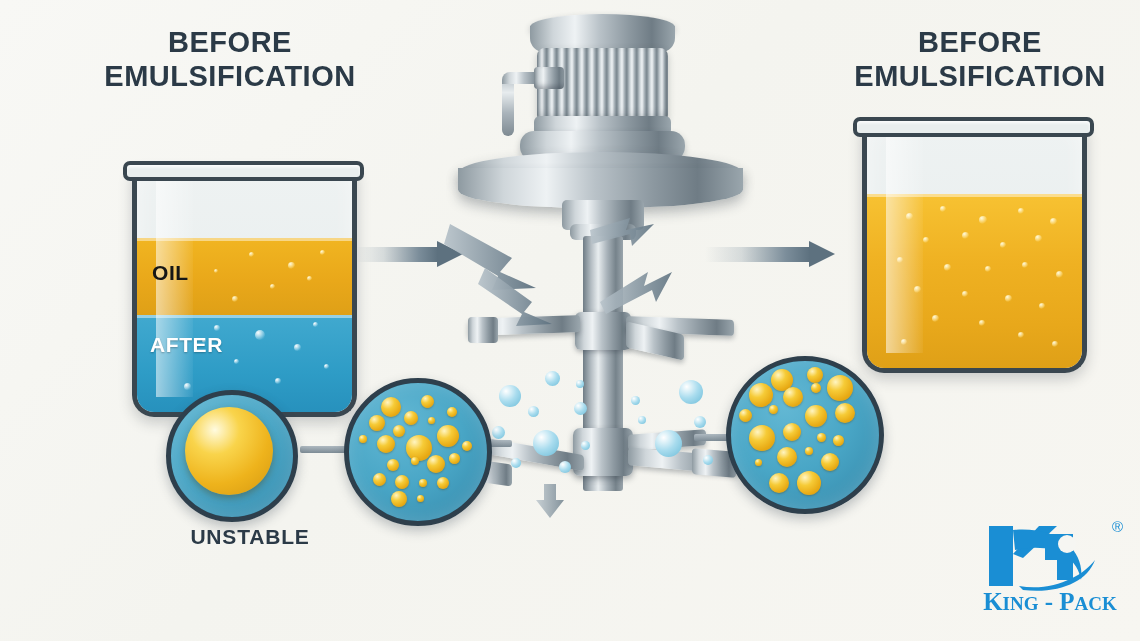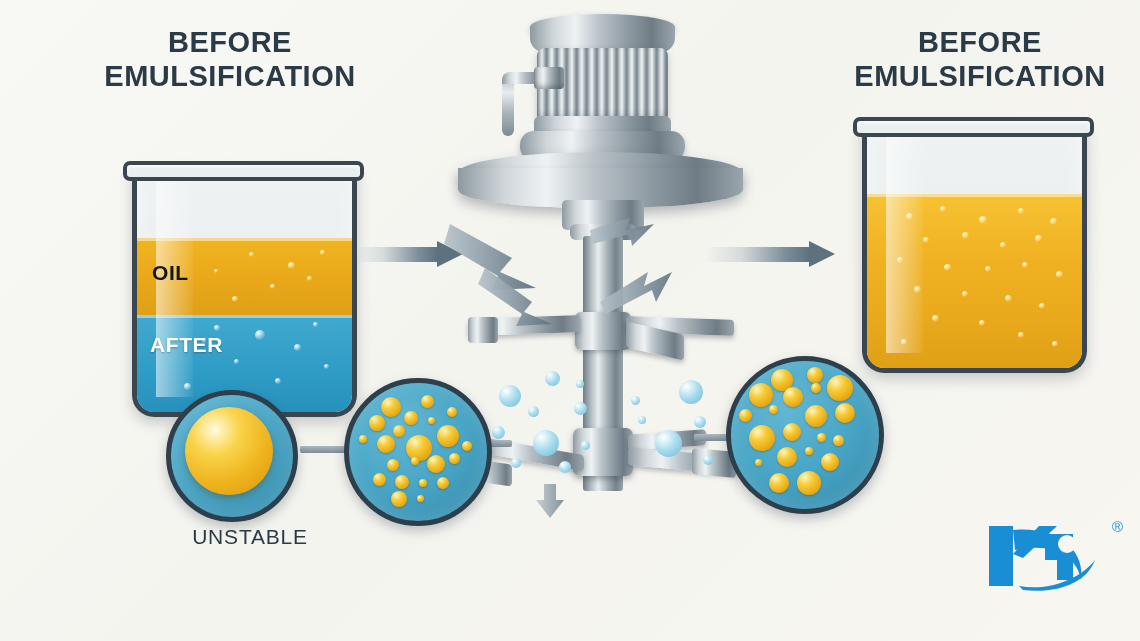--- a/index.html
+++ b/index.html
@@ -70,21 +70,21 @@
      box-shadow:0 1px 2px rgba(90,60,0,.35);}
   .drop-big{background:radial-gradient(circle at 34% 26%,#fffbe0 0%,#f9d44b 28%,#eeb31c 62%,#d49710 100%);
      box-shadow:0 3px 7px rgba(80,55,0,.38);}
 
   .connector{position:absolute;height:7px;
      background:linear-gradient(180deg,#aeb9c0,#7d8b95);border-radius:2px;}
 
   
   .cap{position:absolute;color:#2b3a47;}
   #cap-unstable{left:120px;top:525px;width:260px;text-align:center;
-     font-size:21px;font-weight:normal;letter-spacing:.8px;}
+     font-size:21px;font-weight:bold;letter-spacing:.8px;}
   #proc-title{left:420px;top:523px;font-size:26px;font-weight:bold;letter-spacing:.3px;}
   .bullet{position:absolute;font-size:21px;color:#39495a;white-space:nowrap;}
   .bullet .ar{display:inline-block;margin-right:10px;color:#5b6a78;}
 
   
   #logo{position:absolute;left:975px;top:520px;width:150px;height:108px;}
   #logo .mark{position:absolute;left:8px;top:0;width:124px;height:72px;}
   #logo .reg{position:absolute;right:2px;top:-2px;font-size:15px;color:#1a8ed4;}
   #logo .wordmark{position:absolute;left:0;top:68px;width:150px;text-align:center;
      color:#1a8ed4;font-weight:bold;font-size:25px;letter-spacing:0px;
@@ -335,15 +335,16 @@
       <polygon points="6,6 30,6 30,66 6,66" fill="#1a8ed4"></polygon>
 
       <polygon points="30,34 56,6 74,6 40,38" fill="#1a8ed4"></polygon>
 
       <path d="M30,10 C80,6 102,34 98,60 C94,36 70,22 32,30 Z" fill="#1a8ed4"></path>
       <path d="M36,66 C70,72 100,56 112,40 C104,62 76,74 40,70 Z" fill="#1a8ed4"></path>
 
       <polygon points="62,14 90,14 90,60 74,60 74,40 62,40" fill="#1a8ed4"></polygon>
       <circle cx="84" cy="24" r="9" fill="#f6f6f2"></circle>
     </svg>
+    <div class="wordmark"><span>K</span><span class="sm">ING</span><span> - </span><span>P</span><span class="sm">ACK</span></div>
   </div>
 
 </div>
 
 </body></html>

